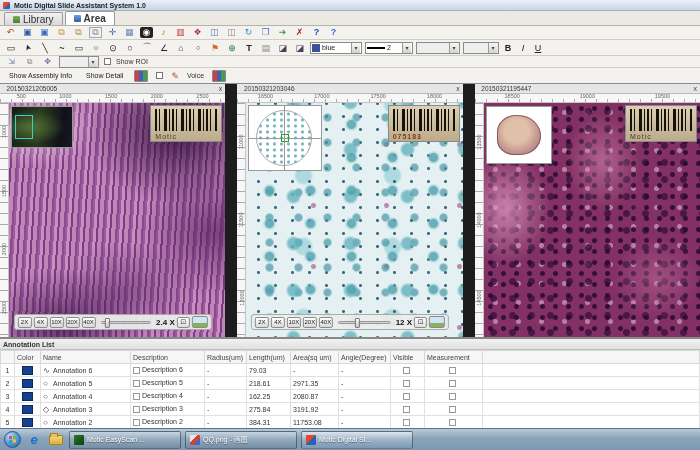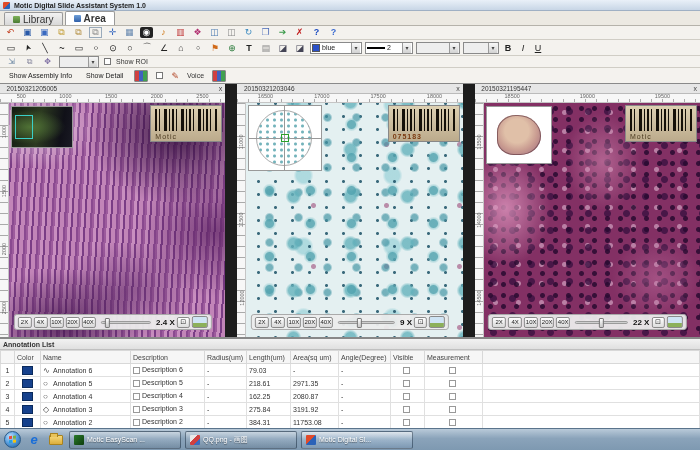--- a/index.html
+++ b/index.html
@@ -325,21 +325,21 @@
       </div>
       <div class="zoombar">
         <span class="zbtn">2X</span>
         <span class="zbtn">4X</span>
         <span class="zbtn">10X</span>
         <span class="zbtn">20X</span>
         <span class="zbtn">40X</span>
         <span class="ztrack">
             <span class="zthumb" style="left:32%"></span>
           </span>
-        <span class="zval">9 X</span>
+        <span class="zval">12 X</span>
         <span class="zmini">⊡</span>
         <span class="zsnap"></span>
       </div>
     </div>
   </div>
 
   <div class="panel">
     <div class="ptitle">
       <span class="pid">_20150321195447</span>
       <span class="pclose">x</span>
@@ -355,33 +355,20 @@
         <b>14000</b>
         <b>14500</b>
       </div>
       <div class="pimg pimg3"></div>
       <div class="overview ov3">
           <div class="blob"></div>
         </div>
       <div class="barcode">
         <div class="bars"></div>
         <div class="bclabel">Motic</div>
-      </div>
-      <div class="zoombar">
-        <span class="zbtn">2X</span>
-        <span class="zbtn">4X</span>
-        <span class="zbtn">10X</span>
-        <span class="zbtn">20X</span>
-        <span class="zbtn">40X</span>
-        <span class="ztrack">
-            <span class="zthumb" style="left:45%"></span>
-          </span>
-        <span class="zval">22 X</span>
-        <span class="zmini">⊡</span>
-        <span class="zsnap"></span>
       </div>
     </div>
   </div>
 </div>
 
 <div class="annolist">
   <div class="annotitle">Annotation List</div>
   <table class="anno">
     <colgroup>
       <col style="width:14px">

